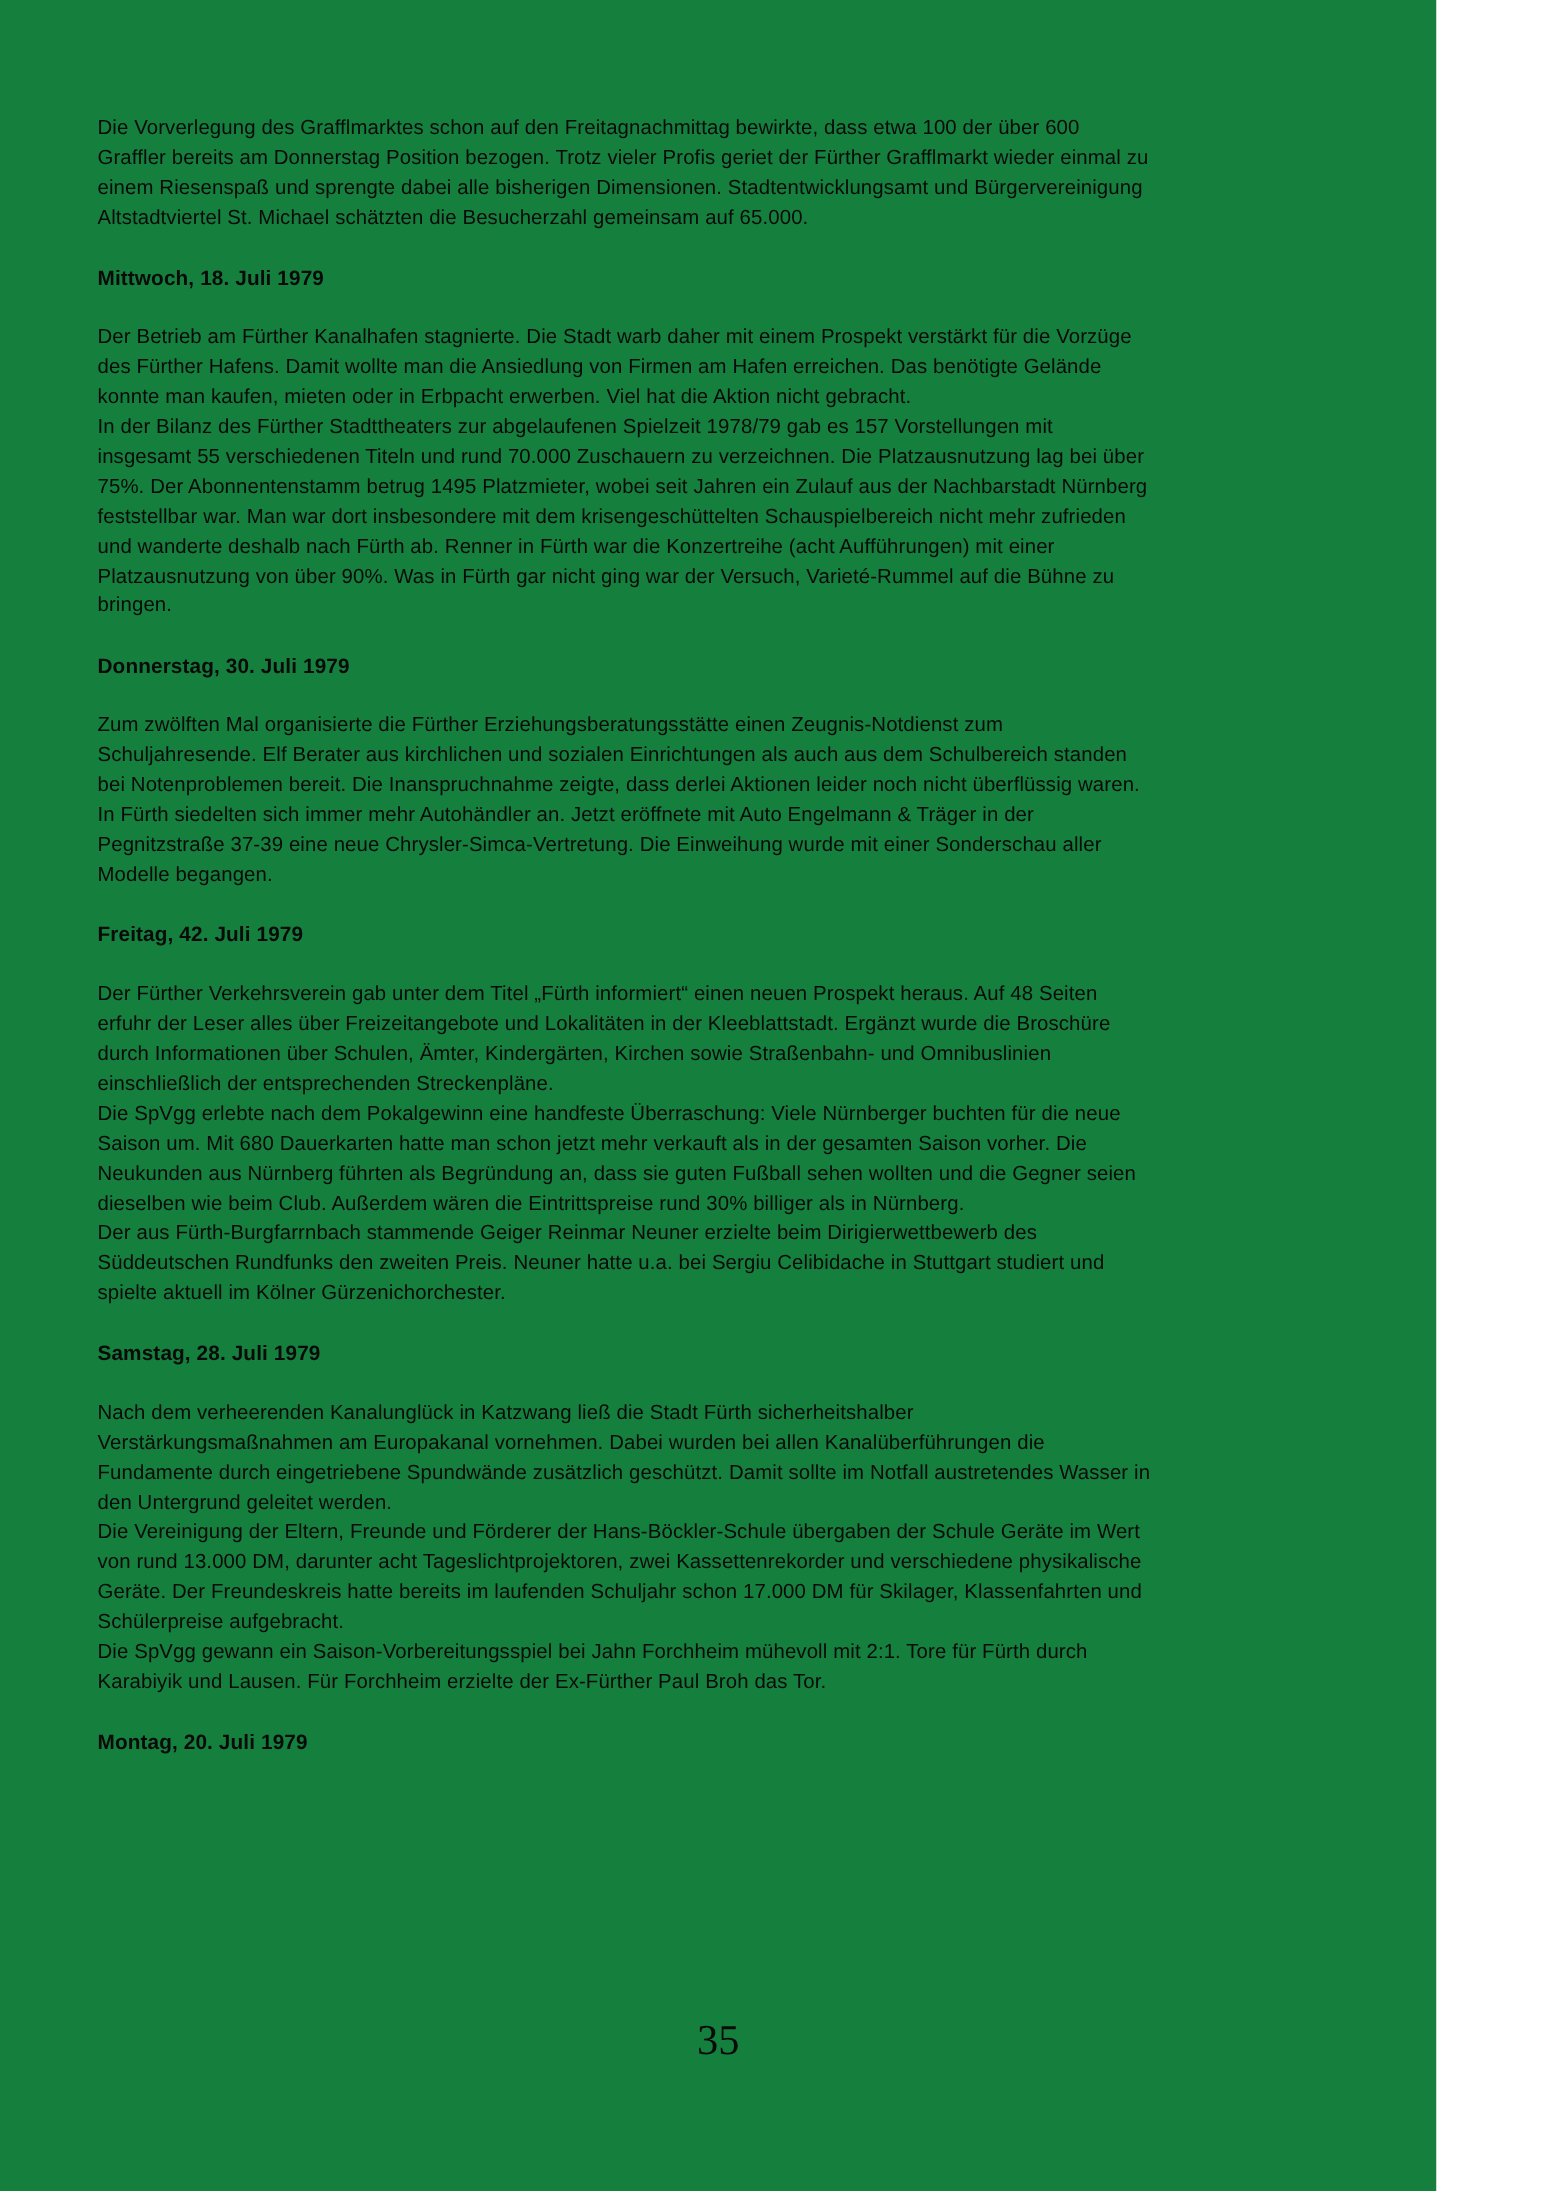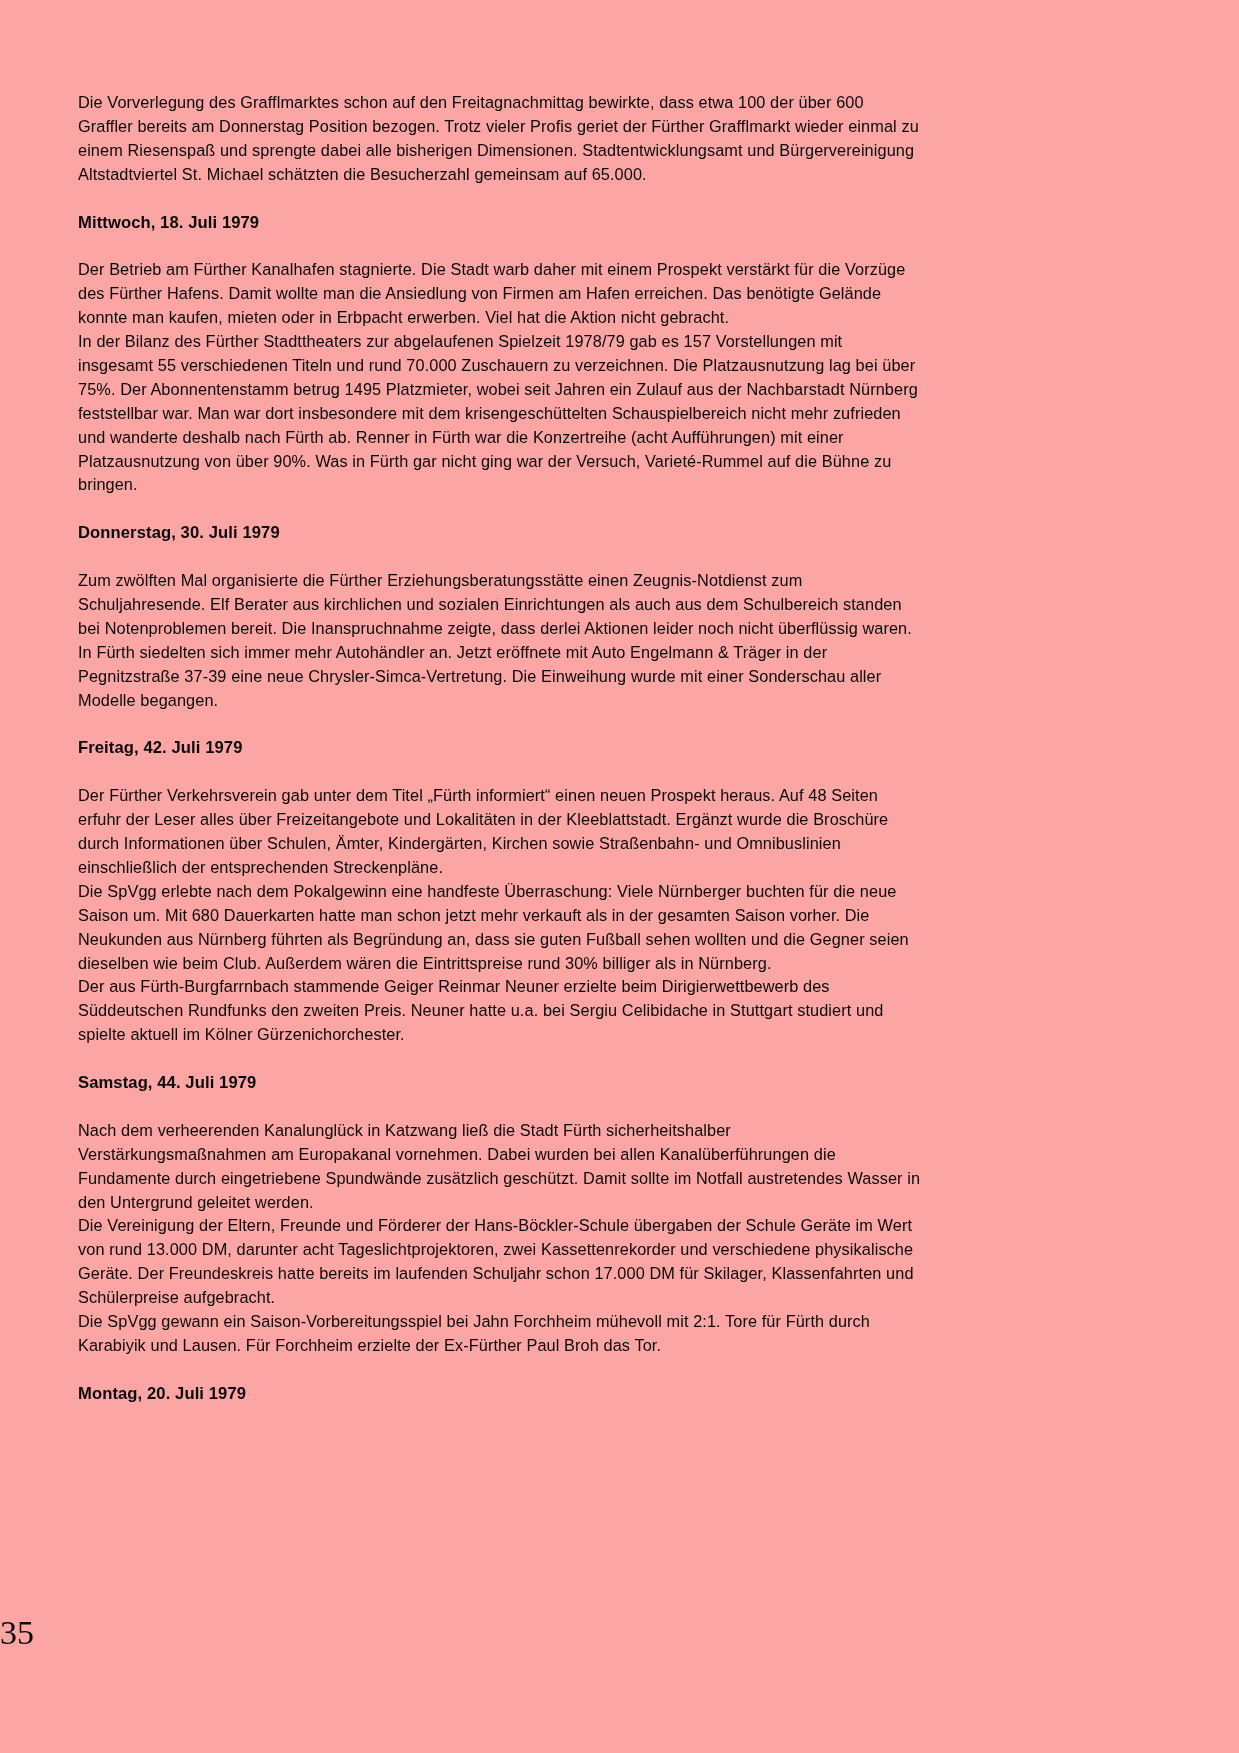--- a/index.html
+++ b/index.html
@@ -9,24 +9,24 @@
   }
   body {
     width: 1239px;
     height: 1753px;
     color: #0a0a0a;
     font-family: "Liberation Sans", sans-serif;
   }
   .page {
     position: relative;
     box-sizing: border-box;
-    width: 1239px;
+    width: 1149px;
     height: 1753px;
     padding: 91px 60px 0 78px;
-    background: #fca5a5;
+    background: #15803d;
     overflow: hidden;
   }
   .para {
     margin: 0;
     font-size: 16.3px;
     line-height: 23.9px;
     white-space: pre-line;
     letter-spacing: 0.1px;
   }
   .date-heading {
@@ -34,21 +34,21 @@
     font-size: 16.6px;
     line-height: 23.9px;
     font-weight: bold;
     letter-spacing: 0.1px;
   }
   .page-number {
     position: absolute;
     top: 1614px;
     left: 0;
     right: 0;
-    text-align: left;
+    text-align: center;
     font-family: "Liberation Serif", serif;
     font-size: 34px;
     line-height: 38px;
     color: #0a0a0a;
   }
 </style>
 </head>
 <body>
 
 <div class="page">
@@ -91,21 +91,21 @@
     <p class="para">Die SpVgg erlebte nach dem Pokalgewinn eine handfeste Überraschung: Viele Nürnberger buchten für die neue
 Saison um. Mit 680 Dauerkarten hatte man schon jetzt mehr verkauft als in der gesamten Saison vorher. Die
 Neukunden aus Nürnberg führten als Begründung an, dass sie guten Fußball sehen wollten und die Gegner seien
 dieselben wie beim Club. Außerdem wären die Eintrittspreise rund 30% billiger als in Nürnberg.</p>
     <p class="para">Der aus Fürth-Burgfarrnbach stammende Geiger Reinmar Neuner erzielte beim Dirigierwettbewerb des
 Süddeutschen Rundfunks den zweiten Preis. Neuner hatte u.a. bei Sergiu Celibidache in Stuttgart studiert und
 spielte aktuell im Kölner Gürzenichorchester.</p>
   </section>
 
   <section>
-    <h2 class="date-heading">Samstag, 44. Juli 1979</h2>
+    <h2 class="date-heading">Samstag, 28. Juli 1979</h2>
     <p class="para">Nach dem verheerenden Kanalunglück in Katzwang ließ die Stadt Fürth sicherheitshalber
 Verstärkungsmaßnahmen am Europakanal vornehmen. Dabei wurden bei allen Kanalüberführungen die
 Fundamente durch eingetriebene Spundwände zusätzlich geschützt. Damit sollte im Notfall austretendes Wasser in
 den Untergrund geleitet werden.</p>
     <p class="para">Die Vereinigung der Eltern, Freunde und Förderer der Hans-Böckler-Schule übergaben der Schule Geräte im Wert
 von rund 13.000 DM, darunter acht Tageslichtprojektoren, zwei Kassettenrekorder und verschiedene physikalische
 Geräte. Der Freundeskreis hatte bereits im laufenden Schuljahr schon 17.000 DM für Skilager, Klassenfahrten und
 Schülerpreise aufgebracht.</p>
     <p class="para">Die SpVgg gewann ein Saison-Vorbereitungsspiel bei Jahn Forchheim mühevoll mit 2:1. Tore für Fürth durch
 Karabiyik und Lausen. Für Forchheim erzielte der Ex-Fürther Paul Broh das Tor.</p>

